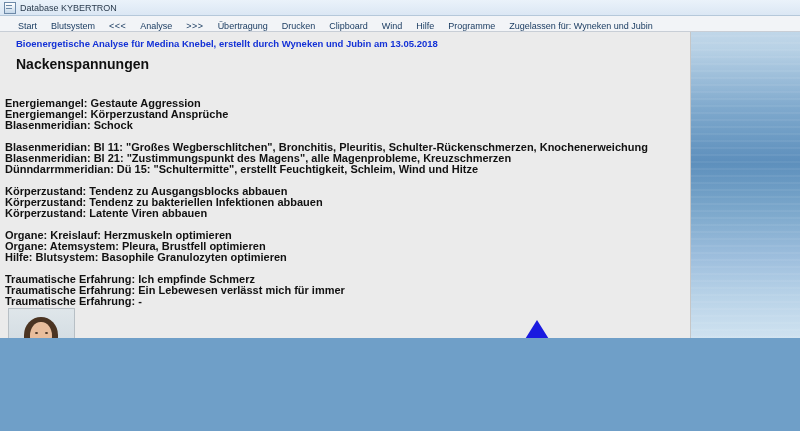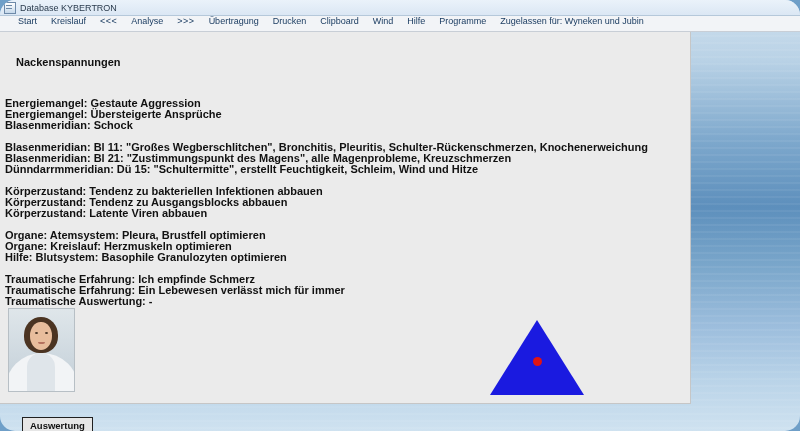--- a/index.html
+++ b/index.html
@@ -9,24 +9,23 @@
   body {
     width: 800px;
     height: 431px;
     overflow: hidden;
     font-family: "Liberation Sans", sans-serif;
     background: #6f9fc8;
   }
   .app {
     position: relative;
     width: 800px;
-    height: 431px;
+    height: 338px;
     background: linear-gradient(180deg, #cfe0ee 0%, #b9d2e6 14%, #7fa9cd 32%, #5d8fbc 48%, #7ba7cb 62%, #9dbedd 76%, #b9d3e8 88%, #cfe2f0 100%);
     overflow: hidden;
-    border-radius: 15px;
   }
   
   .app::after {
     content: "";
     position: absolute;
     left: 0; top: 0; right: 0; bottom: 0;
     background: repeating-linear-gradient(180deg,
       rgba(255,255,255,0.06) 0px,
       rgba(255,255,255,0.06) 2px,
       rgba(0,0,0,0.00) 2px,
@@ -67,21 +66,21 @@
     white-space: nowrap;
   }
 
   
   .menubar {
     position: relative;
     height: 15px;
     background: #f2f4f7;
     border-bottom: 1px solid #c8ced6;
     display: flex;
-    align-items: flex-start;
+    align-items: flex-end;
     padding-left: 18px;
     gap: 14px;
     z-index: 5;
   }
   .menu-item {
     font-size: 9px;
     color: #16385e;
     white-space: nowrap;
     cursor: default;
   }
@@ -114,21 +113,21 @@
     top: 7px;
     font-size: 9.5px;
     font-weight: bold;
     color: #1331d6;
     white-space: nowrap;
   }
   .subject {
     position: absolute;
     left: 16px;
     top: 25px;
-    font-size: 11px;
+    font-size: 14px;
     font-weight: bold;
     color: #111111;
     white-space: nowrap;
   }
 
   .blocks {
     position: absolute;
     left: 5px;
     top: 67px;
     right: 4px;
@@ -268,68 +267,69 @@
 
 <div class="app">
 
   <div class="titlebar">
     <div class="title-icon"></div>
     <div class="title-text">Database KYBERTRON</div>
   </div>
 
   <div class="menubar">
     <div class="menu-item">Start</div>
-    <div class="menu-item">Kreislauf</div>
+    <div class="menu-item">Blutsystem</div>
     <div class="menu-item arrows">&lt;&lt;&lt;</div>
     <div class="menu-item">Analyse</div>
     <div class="menu-item arrows">&gt;&gt;&gt;</div>
     <div class="menu-item">Übertragung</div>
     <div class="menu-item">Drucken</div>
     <div class="menu-item">Clipboard</div>
     <div class="menu-item">Wind</div>
     <div class="menu-item">Hilfe</div>
     <div class="menu-item">Programme</div>
     <div class="menu-right">Zugelassen für: Wyneken und Jubin</div>
     <div class="menu-spacer"></div>
   </div>
 
   <div class="panel">
 
+    <div class="doc-title">Bioenergetische Analyse für Medina Knebel, erstellt durch Wyneken und Jubin am 13.05.2018</div>
     <div class="subject">Nackenspannungen</div>
 
     <div class="blocks">
 
       <div class="block">
         <div class="line">Energiemangel: Gestaute Aggression</div>
-        <div class="line">Energiemangel: Übersteigerte Ansprüche</div>
+        <div class="line">Energiemangel: Körperzustand Ansprüche</div>
         <div class="line">Blasenmeridian: Schock</div>
       </div>
 
       <div class="block">
         <div class="line">Blasenmeridian: Bl 11: "Großes Wegberschlitchen", Bronchitis, Pleuritis, Schulter-Rückenschmerzen, Knochenerweichung</div>
         <div class="line">Blasenmeridian: Bl 21: "Zustimmungspunkt des Magens", alle Magenprobleme, Kreuzschmerzen</div>
         <div class="line">Dünndarrmmeridian: Dü 15: "Schultermitte", erstellt Feuchtigkeit, Schleim, Wind und Hitze</div>
       </div>
 
       <div class="block">
+        <div class="line">Körperzustand: Tendenz zu Ausgangsblocks abbauen</div>
         <div class="line">Körperzustand: Tendenz zu bakteriellen Infektionen abbauen</div>
-        <div class="line">Körperzustand: Tendenz zu Ausgangsblocks abbauen</div>
         <div class="line">Körperzustand: Latente Viren abbauen</div>
       </div>
 
       <div class="block">
+        <div class="line">Organe: Kreislauf: Herzmuskeln optimieren</div>
         <div class="line">Organe: Atemsystem: Pleura, Brustfell optimieren</div>
-        <div class="line">Organe: Kreislauf: Herzmuskeln optimieren</div>
         <div class="line">Hilfe: Blutsystem: Basophile Granulozyten optimieren</div>
       </div>
 
       <div class="block">
         <div class="line">Traumatische Erfahrung: Ich empfinde Schmerz</div>
         <div class="line">Traumatische Erfahrung: Ein Lebewesen verlässt mich für immer</div>
-        <div class="line">Traumatische Auswertung: -</div>
+        <div class="line">Traumatische Erfahrung: -</div>
       </div>
 
     </div>
 
     <div class="photo">
       <div class="shoulders"></div>
       <div class="top"></div>
       <div class="hair"></div>
       <div class="face"></div>
       <div class="eye-l"></div>

